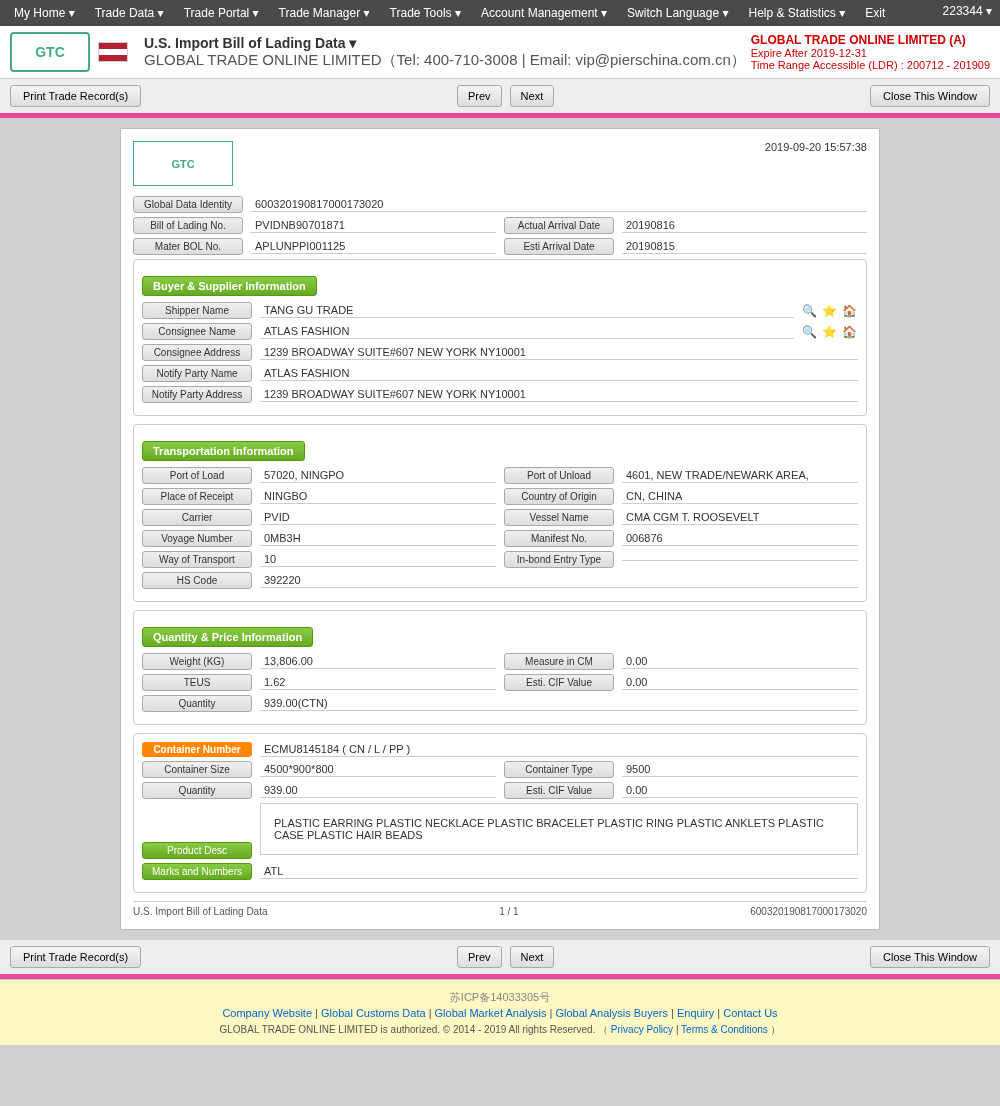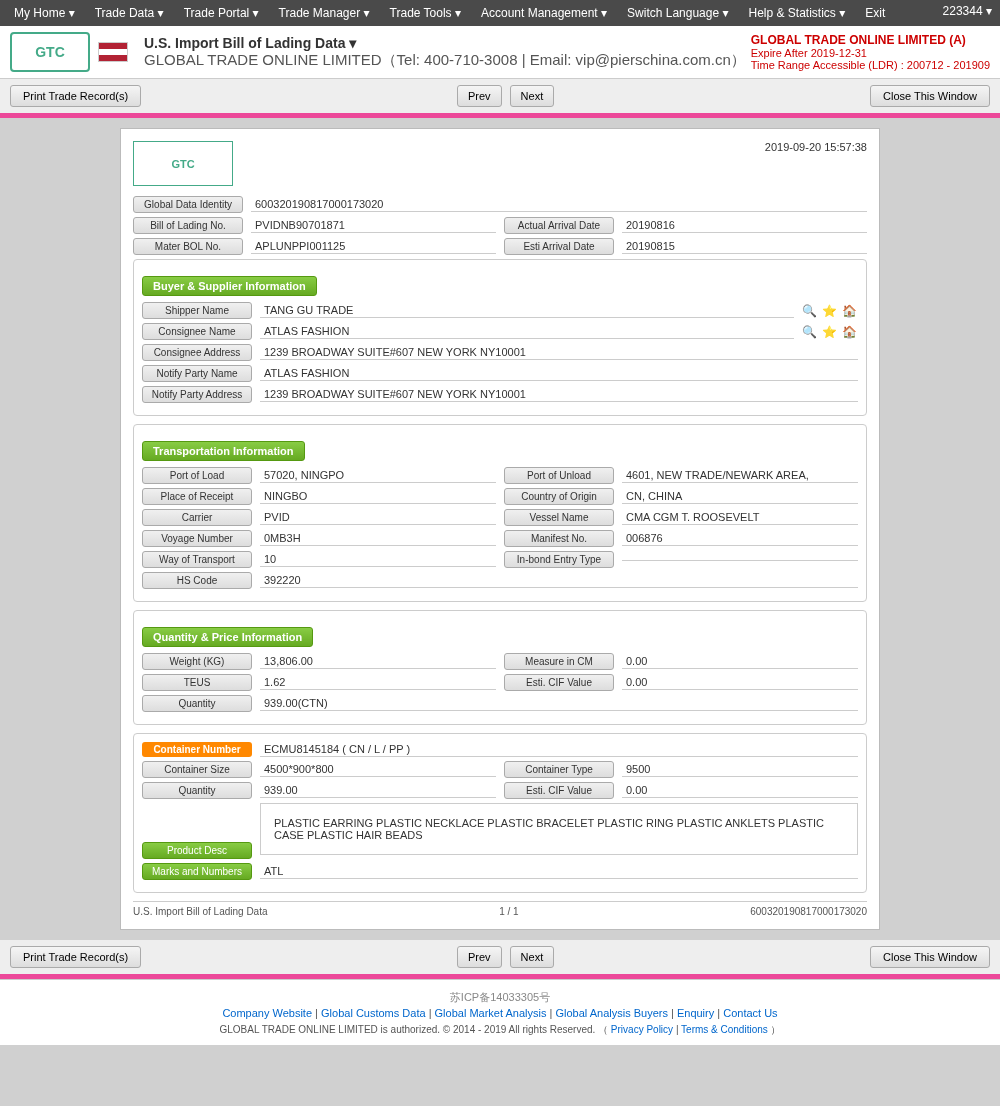--- a/index.html
+++ b/index.html
@@ -180,21 +180,21 @@
       justify-content: space-between;
       border-top: 1px solid #ccc;
       padding-top: 4px;
       font-size: 10px;
       color: #555;
       margin-top: 8px;
     }
 
     
     .page-footer {
-      background: #ffffff;
+      background: #fef9c3;
       border-top: 1px solid #ccc;
       padding: 8px 10px;
       text-align: center;
       font-size: 11px;
       color: #555;
     }
     .page-footer .footer-links { margin-bottom: 4px; }
     .page-footer .footer-links a {
       color: #0066cc; text-decoration: none; cursor: pointer;
     }

